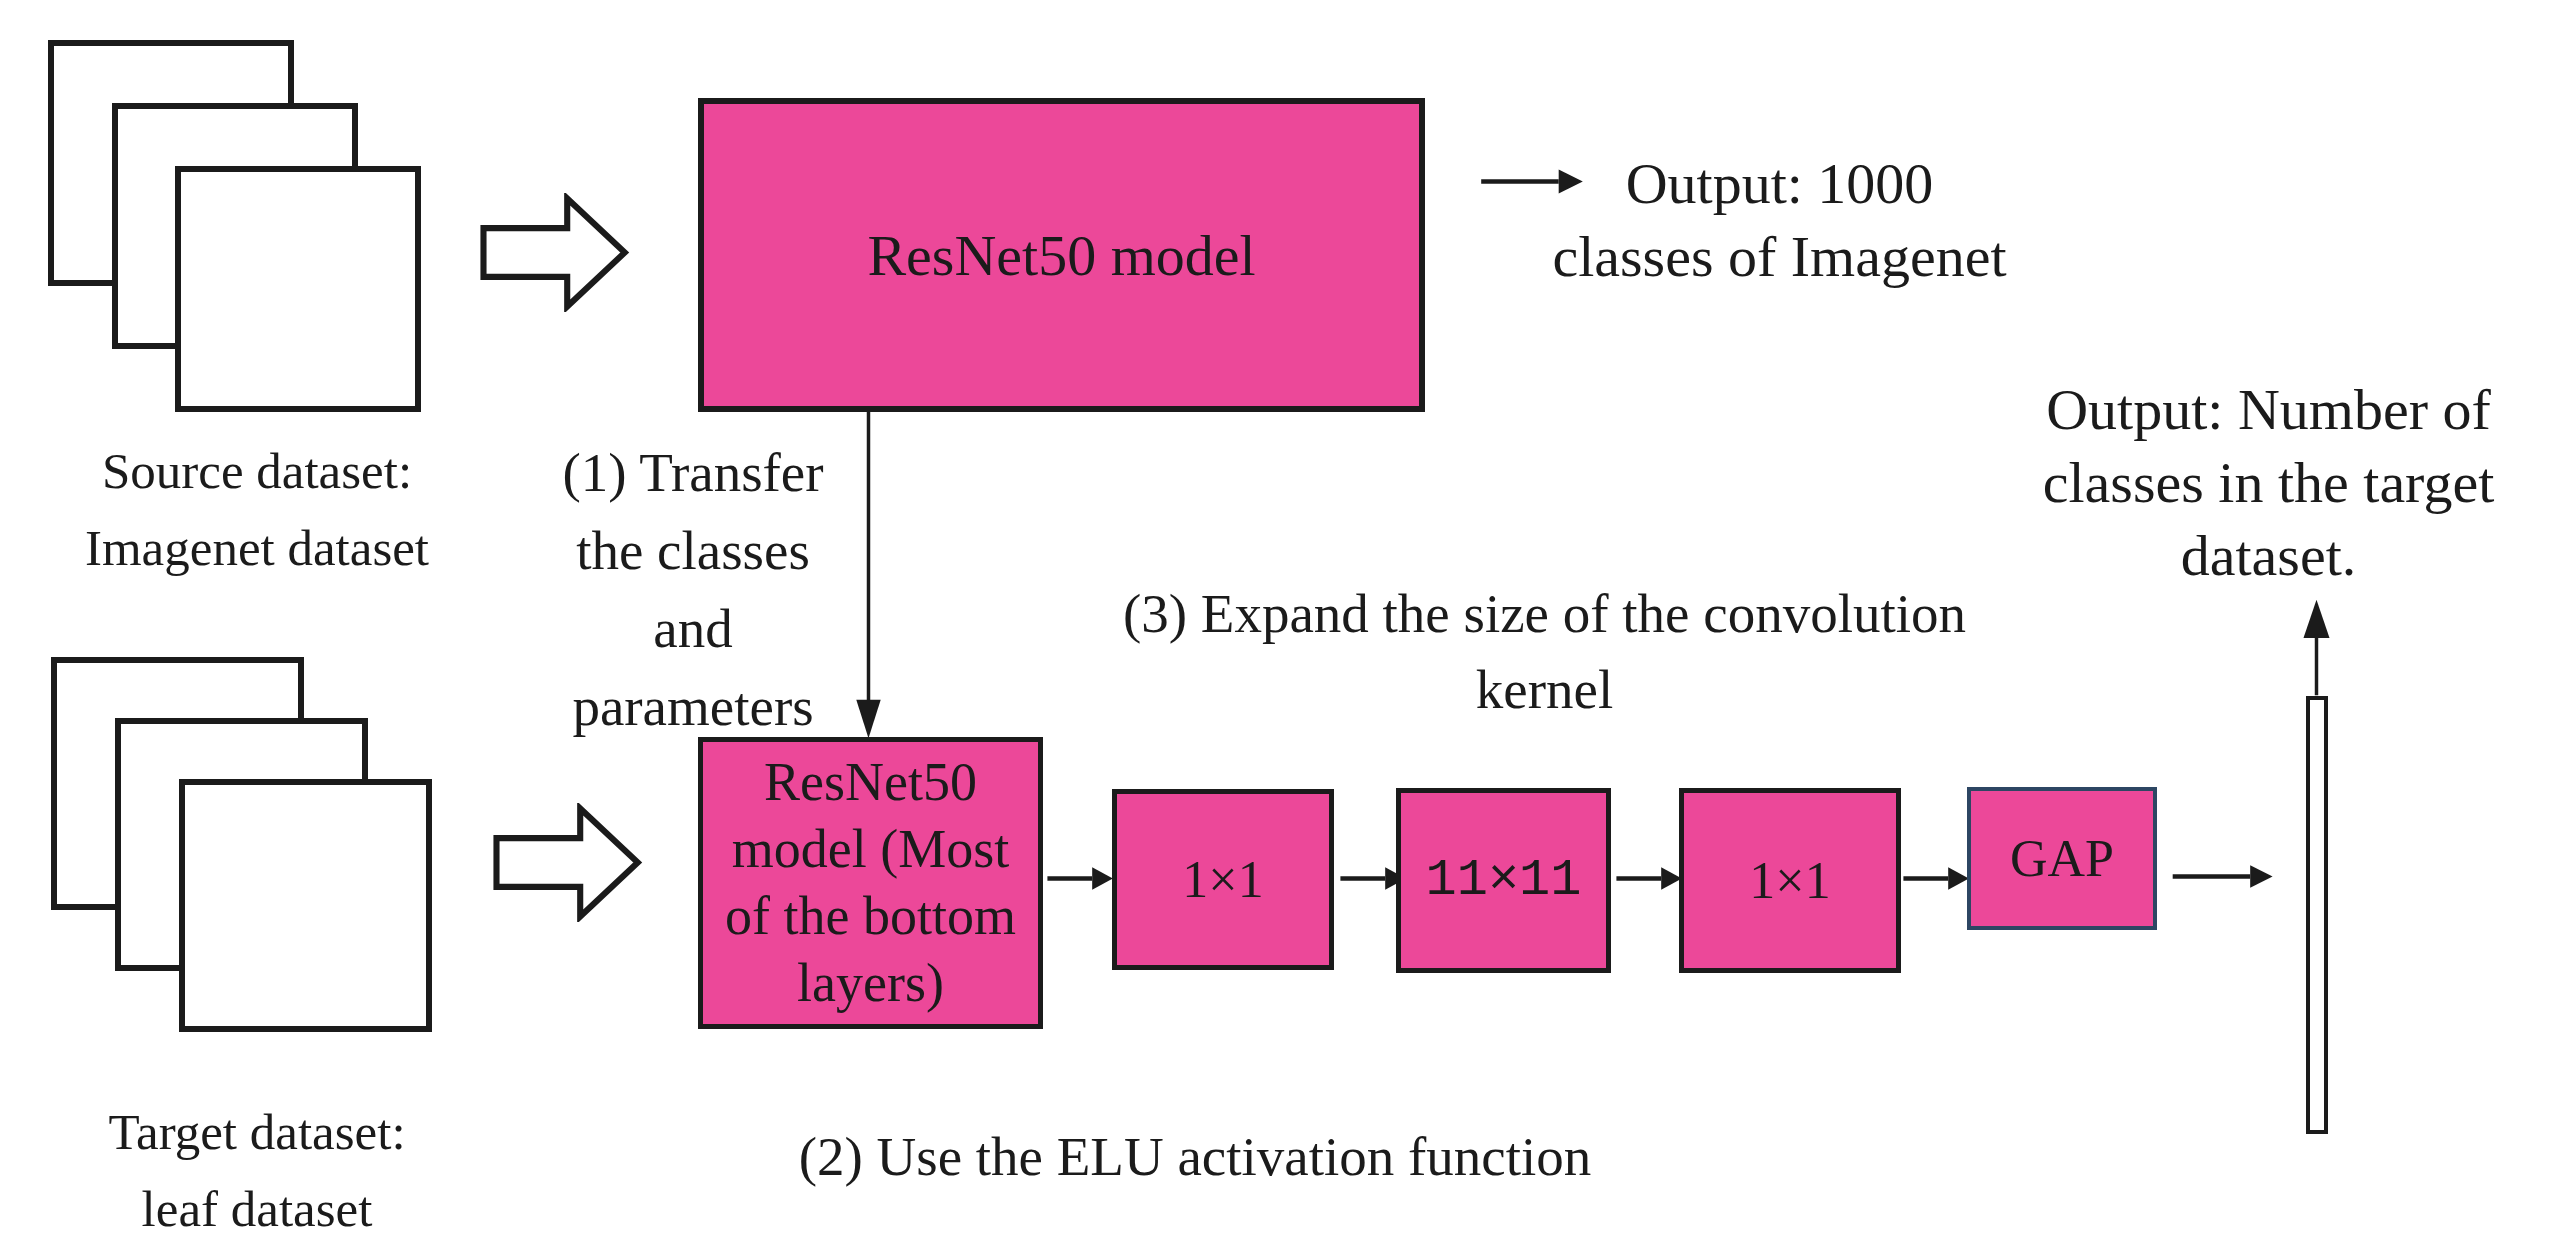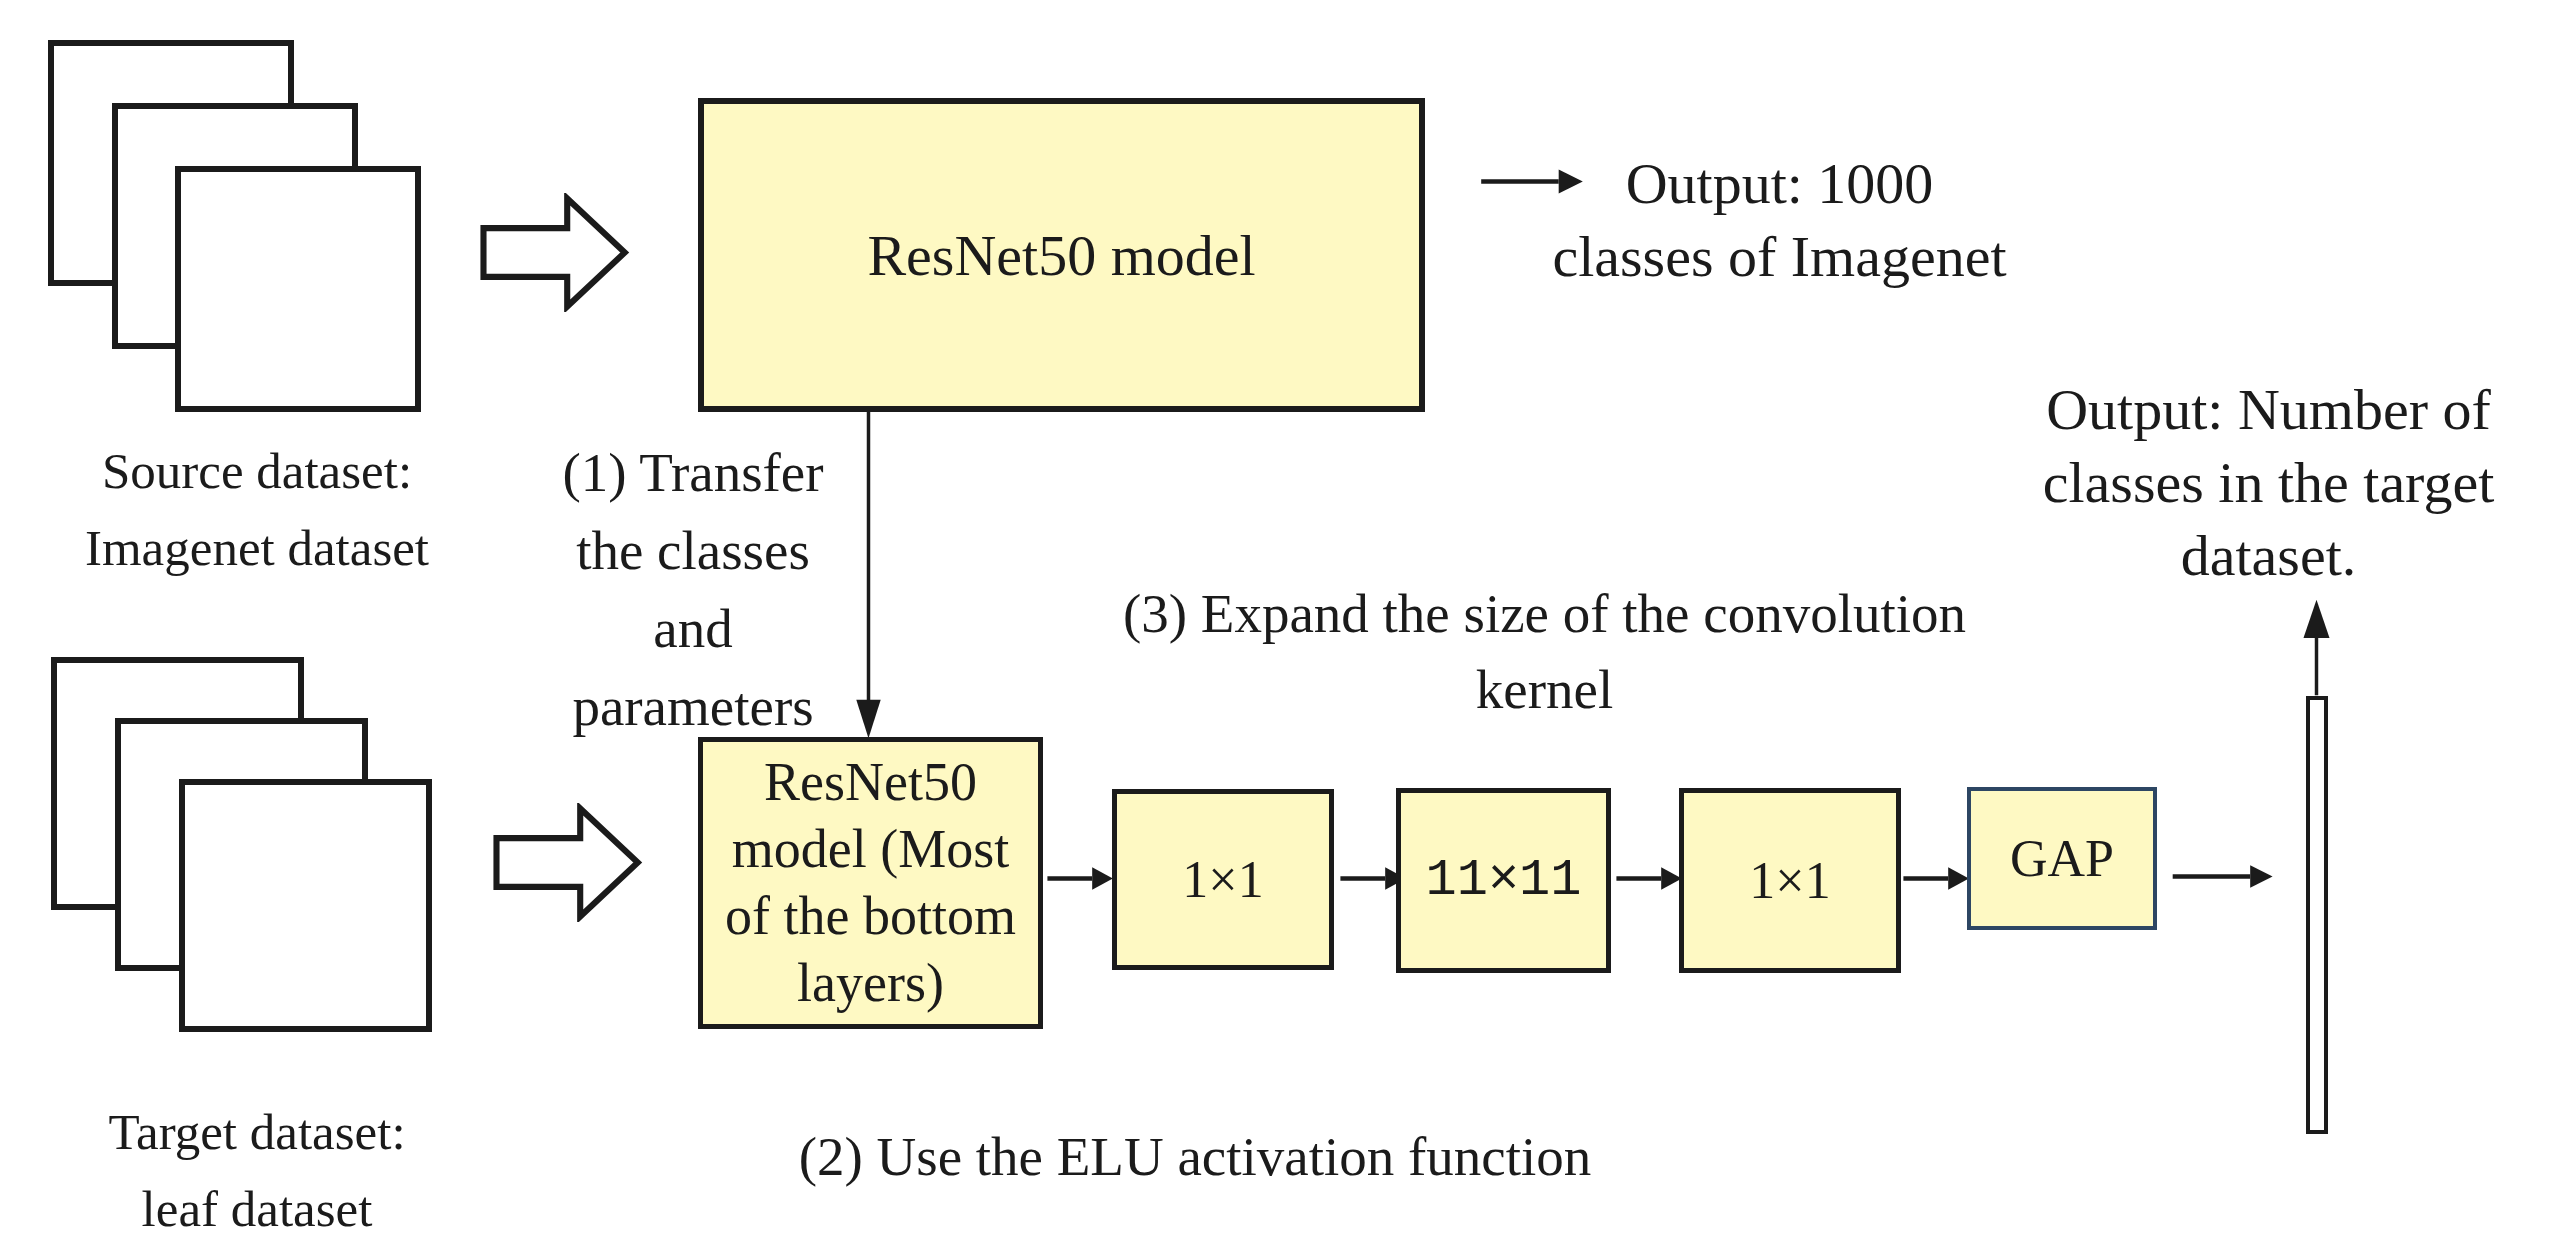--- a/index.html
+++ b/index.html
@@ -18,21 +18,21 @@
   
   .sq{
     position:absolute;
     background:#ffffff;
     border:6.1px solid var(--ink);
     box-sizing:border-box;
   }
   
   .box{
     position:absolute;
-    background:#fef9c3;
+    background:#ec4899;
     border:6.1px solid var(--ink);
     box-sizing:border-box;
     display:flex;flex-direction:column;
     align-items:center;justify-content:center;
     text-align:center;
   }
   .box.thin{border-width:5.2px;justify-content:center;}
   .box.navy{border:4.4px solid var(--navy);}
   
   .lbl{

